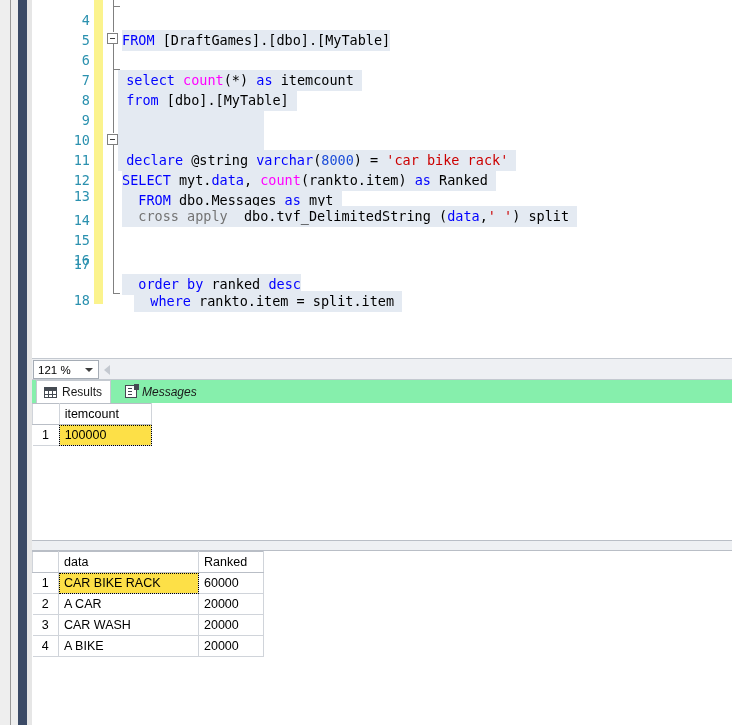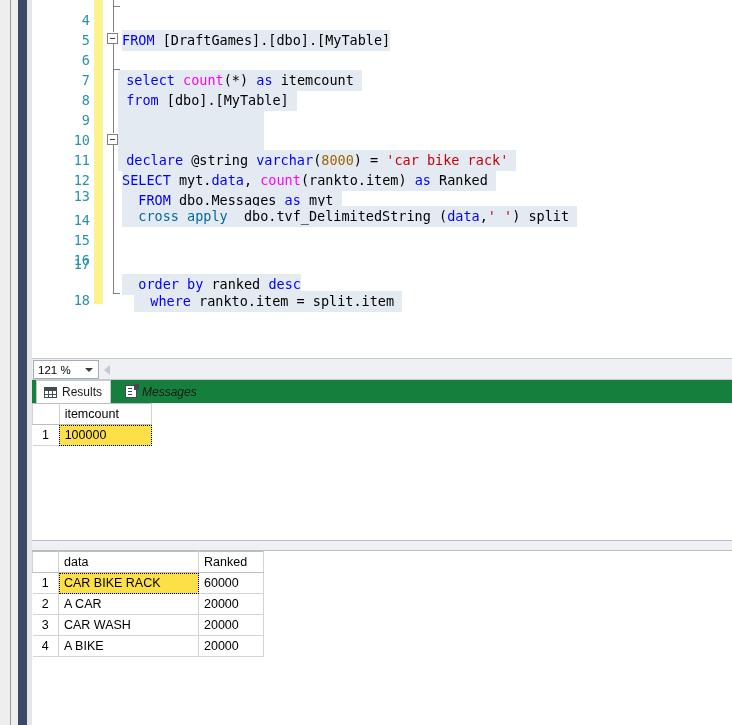--- a/index.html
+++ b/index.html
@@ -128,24 +128,24 @@
     font-size: 13.5px;
   }
   .ctext {
     position: absolute;
     left: 90px;
     white-space: pre;
     color: #000000;
   }
   .sel { background: #e4eaf2; }
   .kw  { color: #0000ff; }
-  .kw2 { color: #0369a1; }
+  .kw2 { color: #737373; }
   .fn  { color: #ff00ff; }
   .str { color: #cc0000; }
-  .num { color: #a16207; }
+  .num { color: #1d4ed8; }
   .pln { color: #000000; }
 
   
   .split-bar {
     position: absolute;
     left: 32px; top: 358px;
     width: 700px; height: 22px;
     background: #eef0f3;
     border-top: 1px solid #c4c9d0;
     border-bottom: 1px solid #c4c9d0;
@@ -182,21 +182,21 @@
     border-top: 5px solid transparent;
     border-bottom: 5px solid transparent;
     border-right: 6px solid #c4c9d0;
   }
 
   
   .tabs-strip {
     position: absolute;
     left: 32px; top: 380px;
     width: 700px; height: 23px;
-    background: #15803d;
+    background: #86efac;
   }
   .tab {
     position: absolute;
     top: 0;
     height: 23px;
     display: flex;
     align-items: center;
     padding: 0 8px 0 7px;
     box-sizing: border-box;
     font-family: "Liberation Sans", sans-serif;

